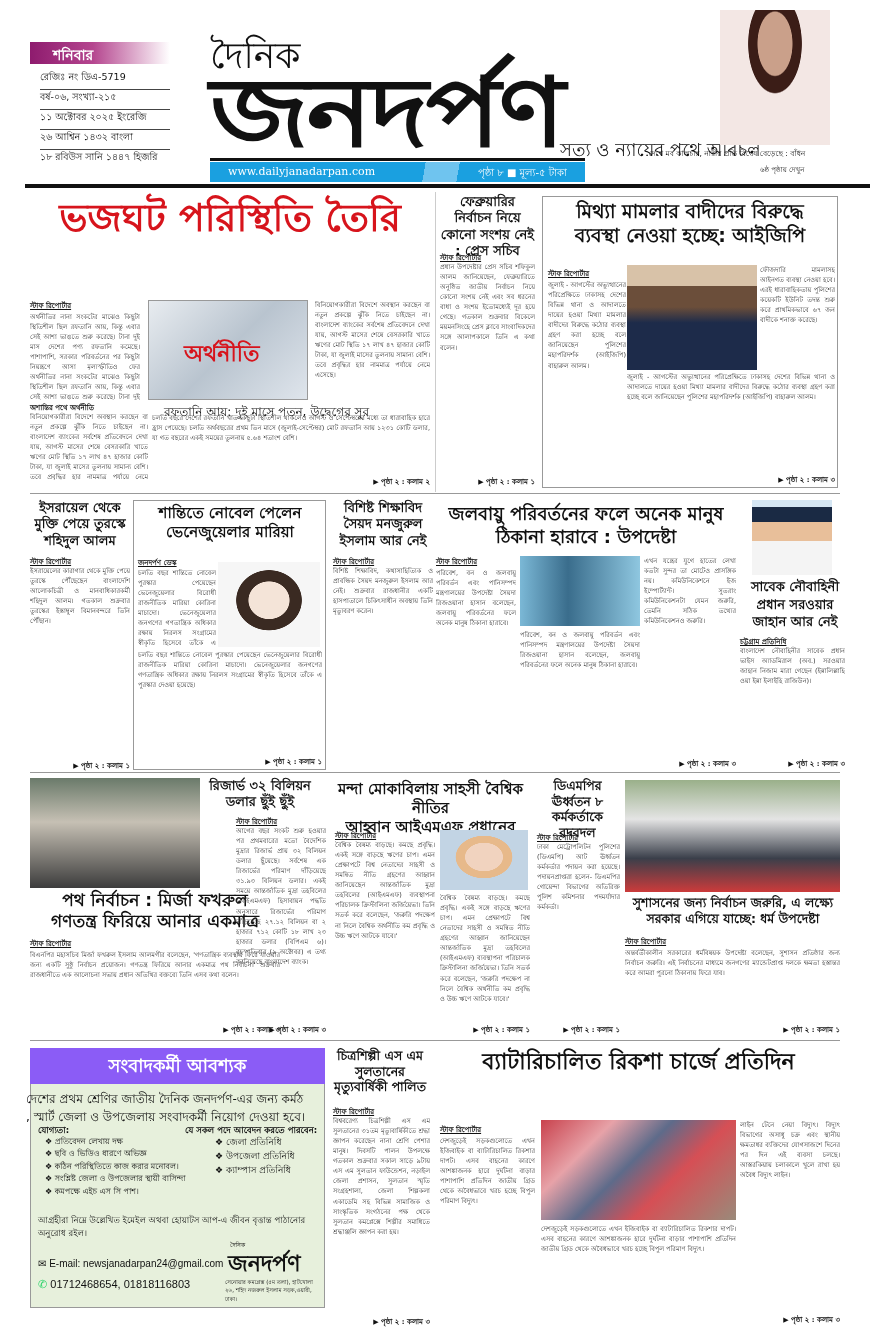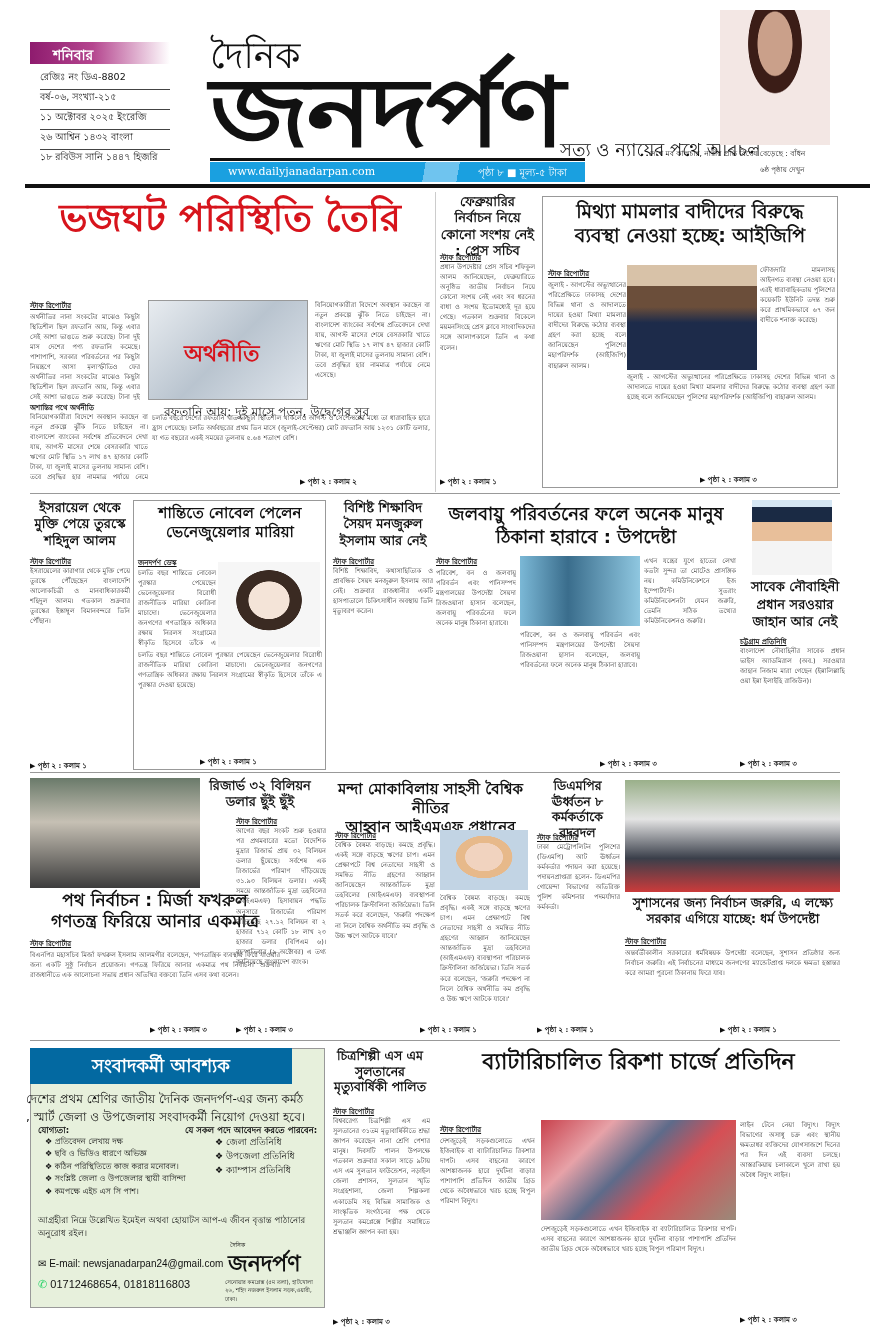--- a/index.html
+++ b/index.html
@@ -15,31 +15,31 @@
 .webbar .url{position:absolute;left:18px;top:3px;color:#fff;font-family:"DejaVu Serif",serif;font-size:11px}
 .webbar .price{position:absolute;right:18px;top:3px;color:#fff;font-size:10px}
 .celeb{left:720px;top:10px;width:110px;height:135px;background:radial-gradient(ellipse at 50% 25%,#caa08a 0 22%,#3b1d17 23% 34%,#f3e7e4 35%);border:0}
 .celeb-cap{left:592px;top:148px;font-size:7.5px;width:270px;text-align:center}
 .celeb-more{left:760px;top:164px;font-size:7px}
 .thick{left:25px;top:184px;width:845px;height:4px;background:#111}
 .red-h{color:#d7141c;font-weight:bold;text-align:center}
 .h{font-weight:bold;text-align:center;line-height:1.25;color:#111}
 .byline{font-size:7px;font-weight:bold;text-decoration:underline}
 .txt{font-size:6.5px;line-height:1.55;color:#333;text-align:justify}
-.cont{font-size:7px;font-weight:bold;text-align:left}
+.cont{font-size:7px;font-weight:bold;text-align:right}
 .box{border:1px solid #999}
 .photo{background:#aaa}
 .vr{background:#ccc;width:1px}
 .hr{background:#999;height:1px}
 </style>
 </head>
 <body>
 
 <div class="abs meta-day">শনিবার</div>
-<div class="abs meta-row" style="top:66px">রেজিঃ নং ডিএ-8802</div>
+<div class="abs meta-row" style="top:66px">রেজিঃ নং ডিএ-5719</div>
 <div class="abs meta-row" style="top:86px">বর্ষ-০৬, সংখ্যা-২১৫</div>
 <div class="abs meta-row" style="top:106px">১১ অক্টোবর ২০২৫ ইংরেজি</div>
 <div class="abs meta-row" style="top:126px">২৬ আশ্বিন ১৪৩২ বাংলা</div>
 <div class="abs meta-row" style="top:146px;border-bottom:none">১৮ রবিউস সানি ১৪৪৭ হিজরি</div>
 
 <div class="abs logo-small">দৈনিক</div>
 <div class="abs logo-big">জনদর্পণ</div>
 <div class="abs tagline">সত্য ও ন্যায়ের পথে অবিচল</div>
 <div class="abs rule" style="left:210px;top:158px;width:375px;height:3px"></div>
 <div class="abs webbar">
@@ -164,21 +164,21 @@
   <div>সুশাসনের জন্য নির্বাচন জরুরি, এ লক্ষ্যে</div>
   <div>সরকার এগিয়ে যাচ্ছে: ধর্ম উপদেষ্টা</div>
 </div>
 <div class="abs byline" style="left:625px;top:936px">স্টাফ রিপোর্টার</div>
 <div class="abs txt" style="left:625px;top:948px;width:215px;height:74px;overflow:hidden">অন্তর্বর্তীকালীন সরকারের ধর্মবিষয়ক উপদেষ্টা বলেছেন, সুশাসন প্রতিষ্ঠার জন্য নির্বাচন জরুরি। এই নির্বাচনের মাধ্যমে জনগণের ম্যান্ডেটপ্রাপ্ত দলকে ক্ষমতা হস্তান্তর করে আমরা পুরনো ঠিকানায় ফিরে যাব।</div>
 <div class="abs cont" style="left:720px;top:1024px;width:120px">▶ পৃষ্ঠা ২ : কলাম ১</div>
 
 <div class="abs hr" style="left:30px;top:1040px;width:810px"></div>
 
 <div class="abs" style="left:30px;top:1048px;width:295px;height:260px;background:#e7f0dc;border:1px solid #999"></div>
-<div class="abs" style="left:30px;top:1048px;width:262px;height:36px;background:#0369a1;color:#fff;text-align:center;font-size:18px;font-weight:bold;line-height:36px">সংবাদকর্মী আবশ্যক</div>
+<div class="abs" style="left:30px;top:1048px;width:295px;height:36px;background:#8b5cf6;color:#fff;text-align:center;font-size:18px;font-weight:bold;line-height:36px">সংবাদকর্মী আবশ্যক</div>
 <div class="abs" style="left:26px;top:1090px;width:280px;font-size:12px;line-height:1.5">দেশের প্রথম শ্রেণির জাতীয় দৈনিক জনদর্পণ-এর জন্য কর্মঠ , স্মার্ট জেলা ও উপজেলায় সংবাদকর্মী নিয়োগ দেওয়া হবে।</div>
 <div class="abs" style="left:38px;top:1124px;font-size:8.5px;font-weight:bold">যোগ্যতা:</div>
 <div class="abs" style="left:45px;top:1136px;font-size:8px;line-height:1.55">
   <div>❖ <span>প্রতিবেদন লেখায় দক্ষ</span></div>
   <div>❖ <span>ছবি ও ভিডিও ধারণে অভিজ্ঞ</span></div>
   <div>❖ <span>কঠিন পরিস্থিতিতে কাজ করার মনোবল।</span></div>
   <div>❖ <span>সংশ্লিষ্ট জেলা ও উপজেলার স্থায়ী বাসিন্দা</span></div>
   <div>❖ <span>কমপক্ষে এইচ এস সি পাশ।</span></div>
 </div>
 <div class="abs" style="left:185px;top:1124px;font-size:8.5px;font-weight:bold">যে সকল পদে আবেদন করতে পারবেন:</div>

